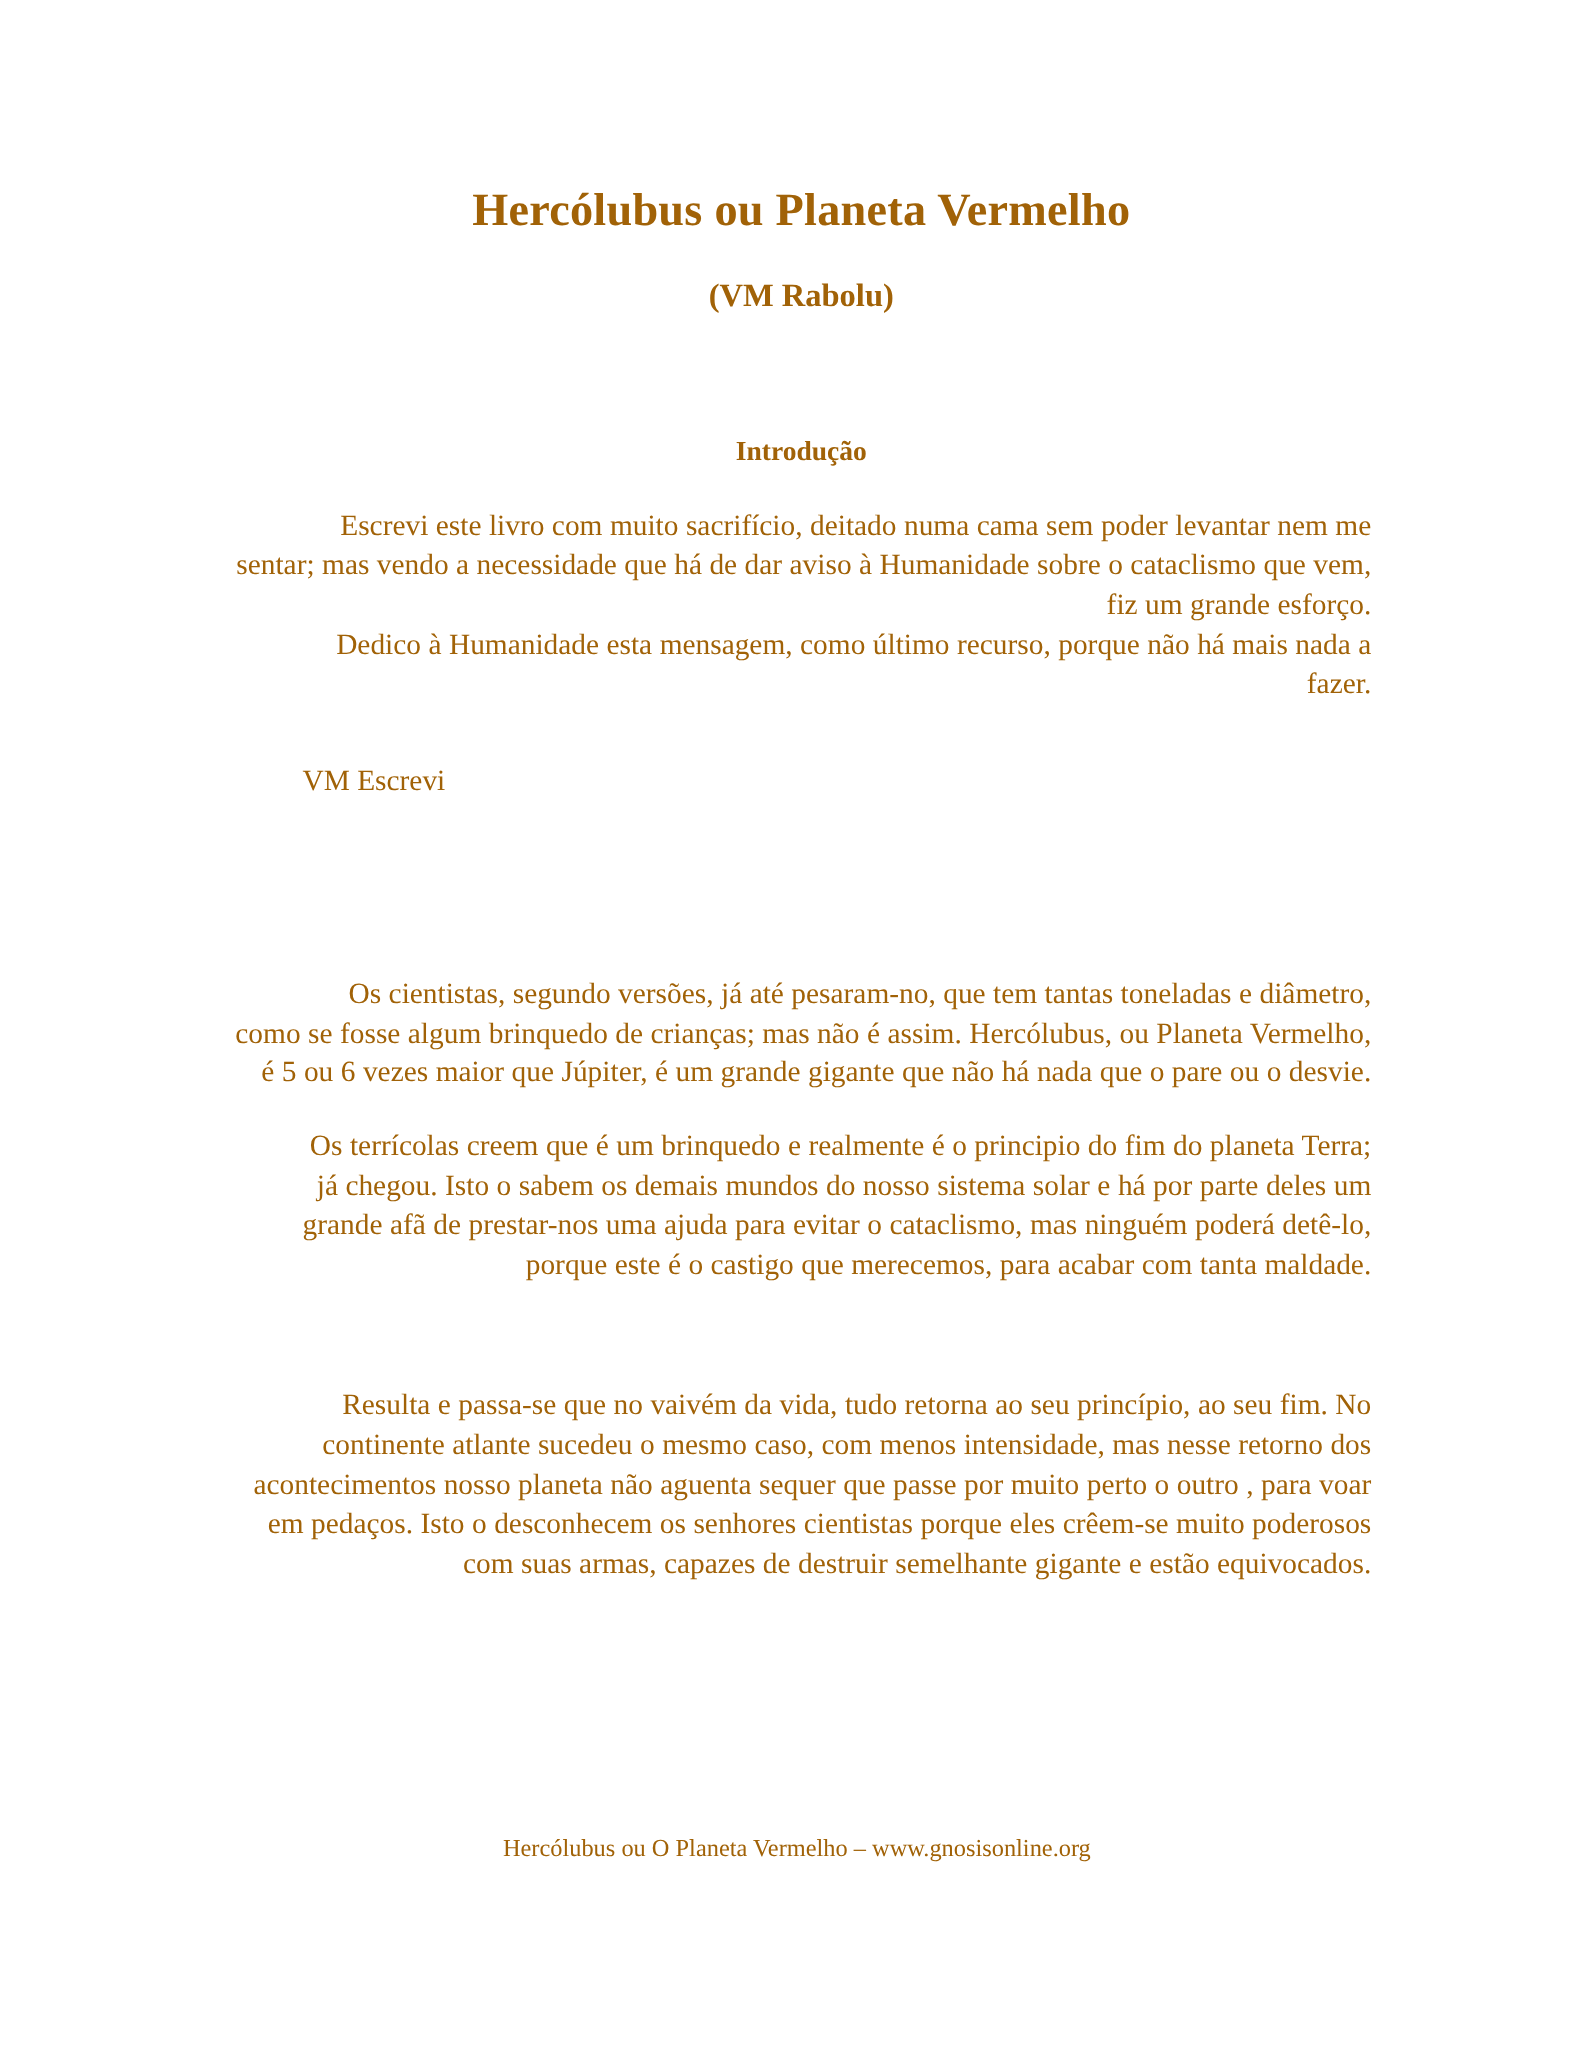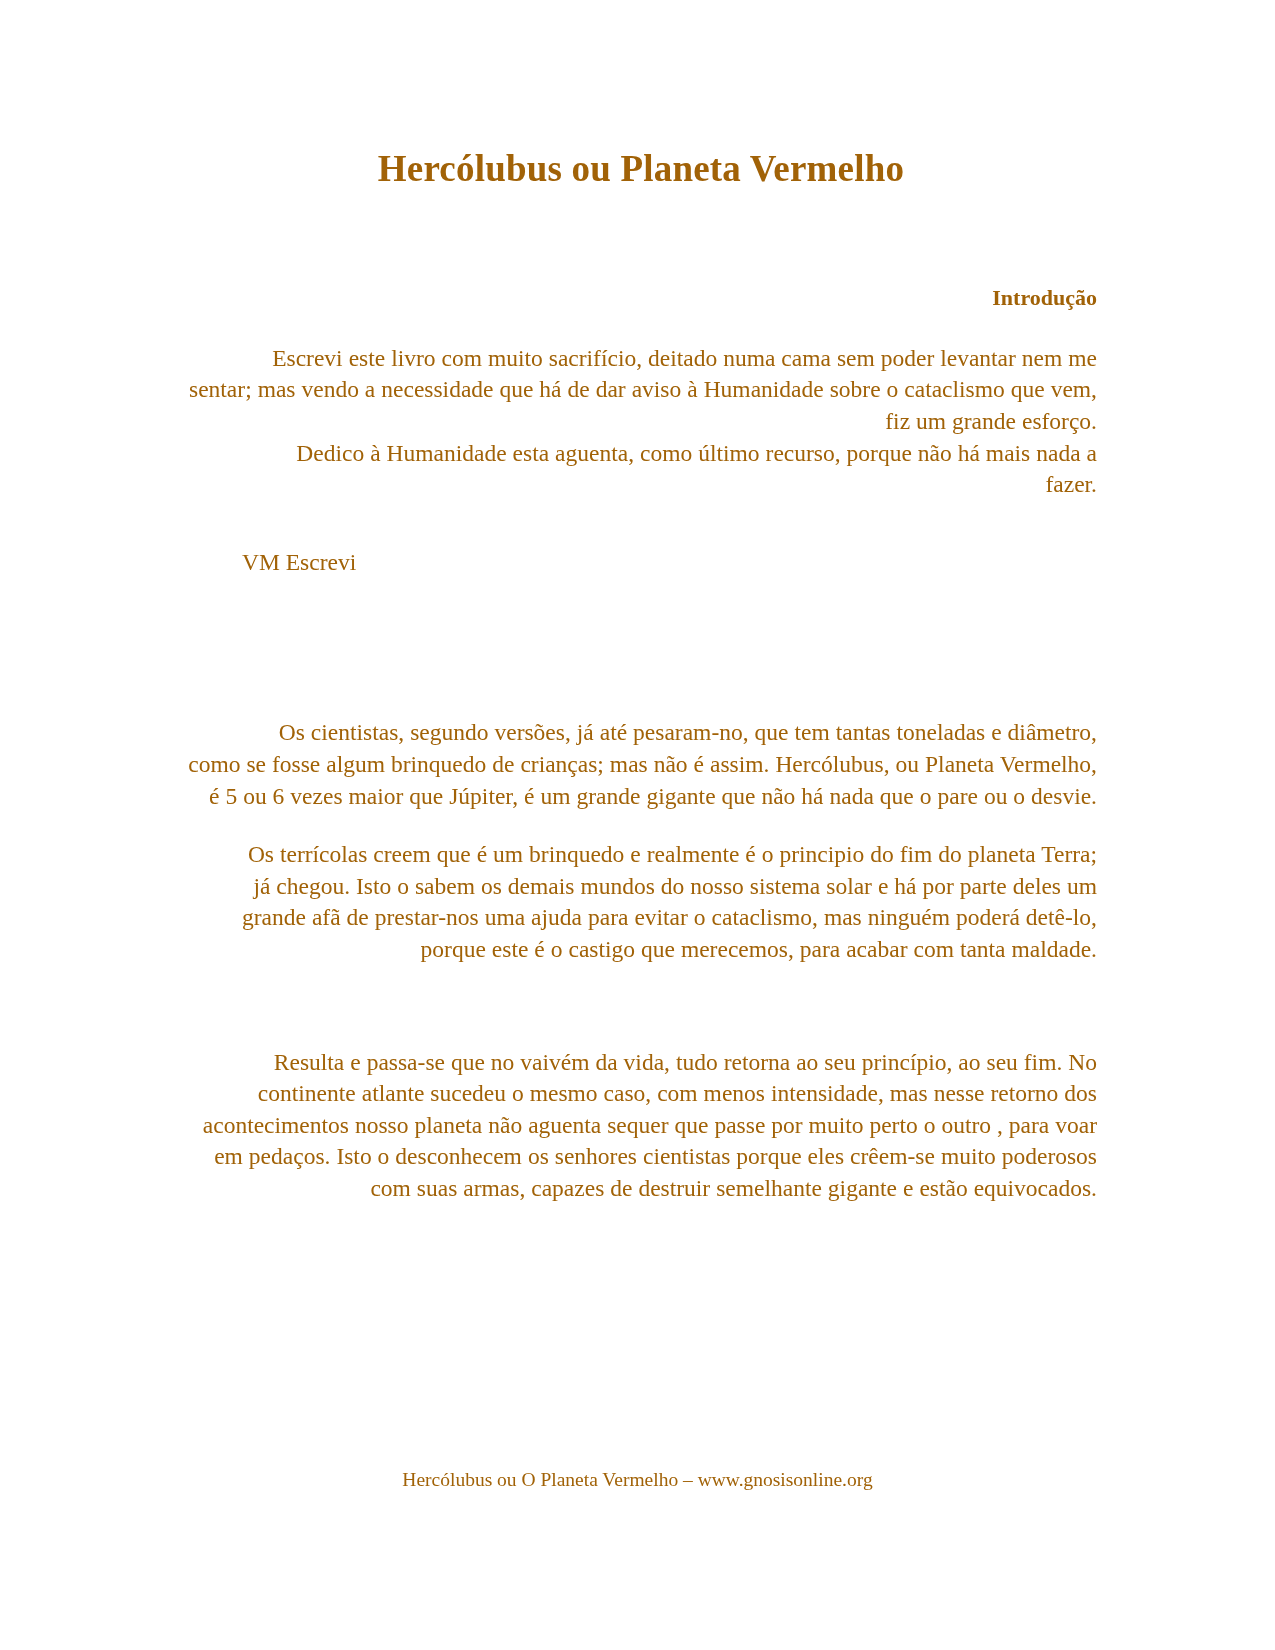--- a/index.html
+++ b/index.html
@@ -38,21 +38,21 @@
     font-size: 26px;
     font-weight: bold;
     text-align: center;
     margin: 0;
     padding-top: 33px;
     line-height: 1.15;
   }
   .section-heading {
     font-size: 22px;
     font-weight: bold;
-    text-align: right;
+    text-align: center;
     margin: 0;
     padding-top: 96px;
     line-height: 1.2;
   }
 
   p.body-par {
     font-size: 23.5px;
     line-height: 1.345;
     margin: 0;
     text-align: right;
@@ -86,28 +86,29 @@
   }
 </style>
 </head>
 <body>
 
 <div class="page">
   <div class="content">
 
     <h1 class="doc-title">Hercólubus ou Planeta Vermelho</h1>
 
+    <h2 class="doc-subtitle">(VM Rabolu)</h2>
 
     <h3 class="section-heading">Introdução</h3>
 
     <div class="gap-intro"></div>
 
     <p class="body-par indent">Escrevi este livro com muito sacrifício, deitado numa cama sem poder levantar nem me sentar; mas vendo a necessidade que há de dar aviso à Humanidade sobre o cataclismo que vem, fiz um grande esforço.</p>
 
-    <p class="body-par indent">Dedico à Humanidade esta aguenta, como último recurso, porque não há mais nada a fazer.</p>
+    <p class="body-par indent">Dedico à Humanidade esta mensagem, como último recurso, porque não há mais nada a fazer.</p>
 
     <div class="gap-sig"></div>
 
     <p class="signature">VM Escrevi</p>
 
     <div class="gap-big"></div>
 
     <div class="gap-par"></div>
 
     <p class="body-par indent">Os cientistas, segundo versões, já até pesaram-no, que tem tantas toneladas e diâmetro, como se fosse algum brinquedo de crianças; mas não é assim. Hercólubus, ou Planeta Vermelho, é 5 ou 6 vezes maior que Júpiter, é um grande gigante que não há nada que o pare ou o desvie.</p>

